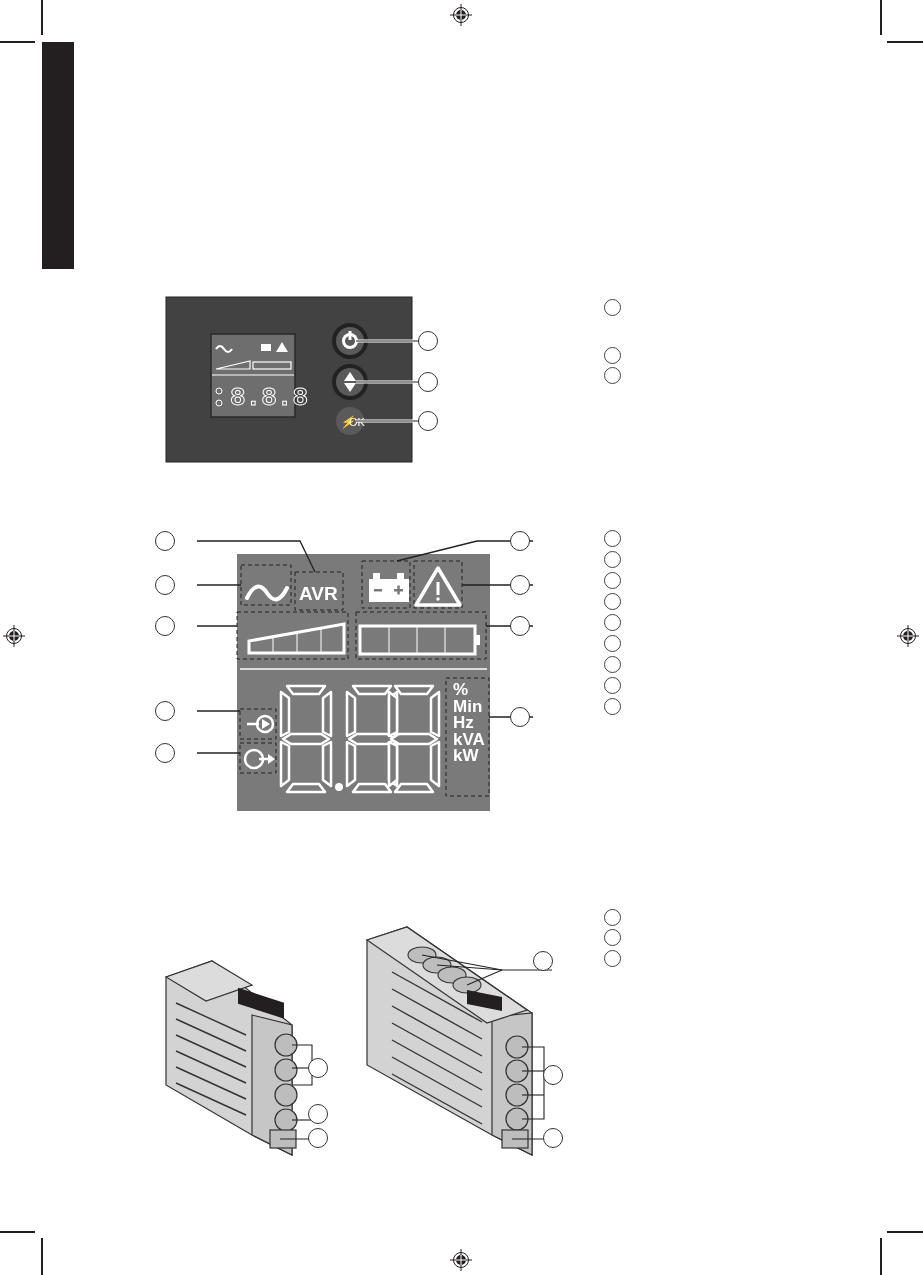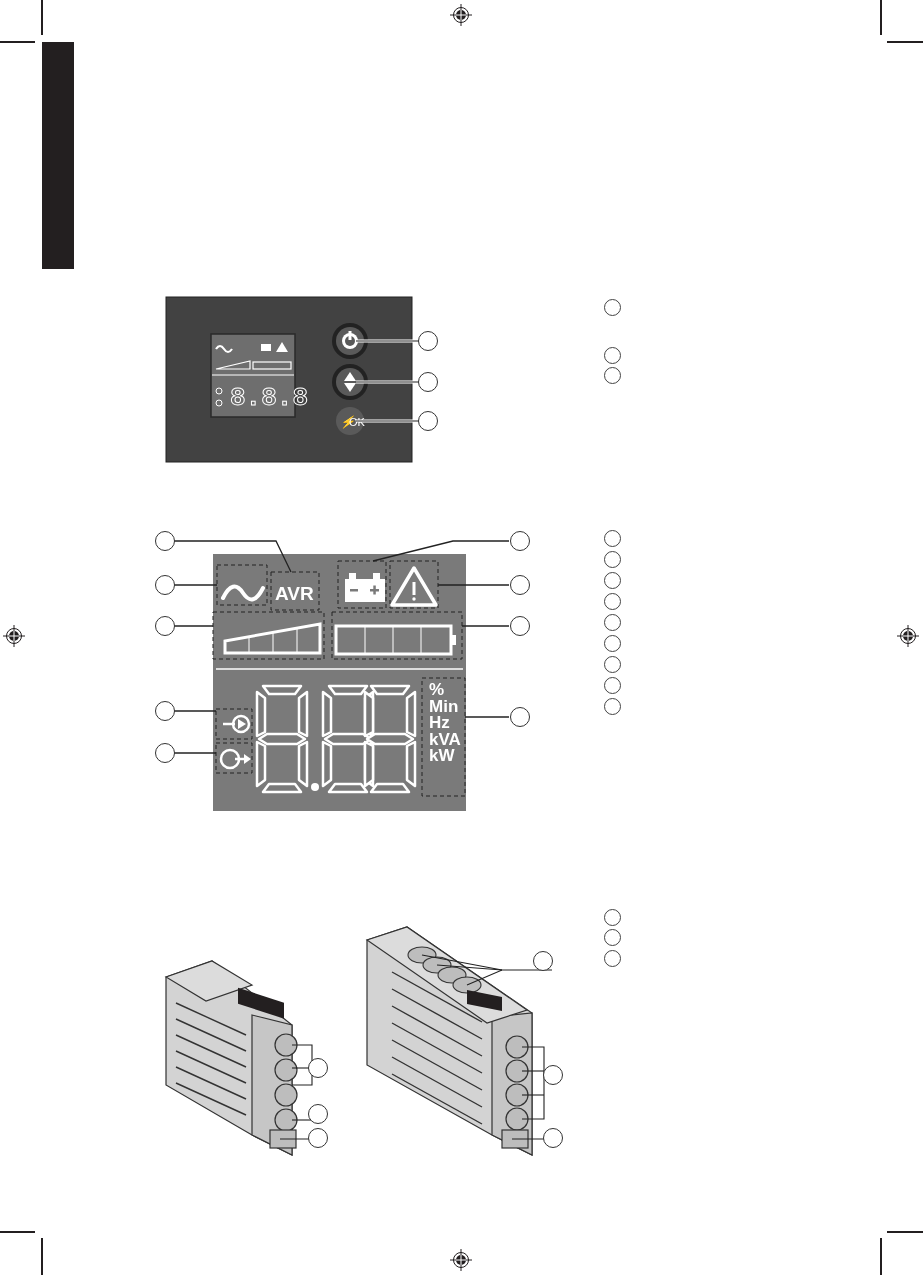--- a/index.html
+++ b/index.html
@@ -97,21 +97,21 @@
   </svg>
 </div>
 <div class="callout" style="left:418px;top:331px;"></div>
 <div class="callout" style="left:418px;top:372px;"></div>
 <div class="callout" style="left:418px;top:411px;"></div>
 
 <div class="callout-sm" style="left:604px;top:299px;"></div>
 <div class="callout-sm" style="left:604px;top:347px;"></div>
 <div class="callout-sm" style="left:604px;top:367px;"></div>
 
-<div class="abs" style="left:141px;top:528px;width:380px;height:285px;">
+<div class="abs" style="left:165px;top:528px;width:380px;height:285px;">
   <svg width="380" height="285" viewBox="0 0 380 285" style="overflow:visible">
     <rect x="60" y="26" width="253" height="257" fill="#7a7a7a"></rect>
 
     <g fill="none" stroke="#222" stroke-width="1" stroke-dasharray="4,3">
       <rect x="64" y="37" width="50" height="40"></rect>
       <rect x="118" y="44" width="48" height="38"></rect>
       <rect x="185" y="33" width="48" height="47"></rect>
       <rect x="237" y="33" width="48" height="47"></rect>
       <rect x="60" y="84" width="111" height="47"></rect>
       <rect x="179" y="84" width="130" height="47"></rect>

